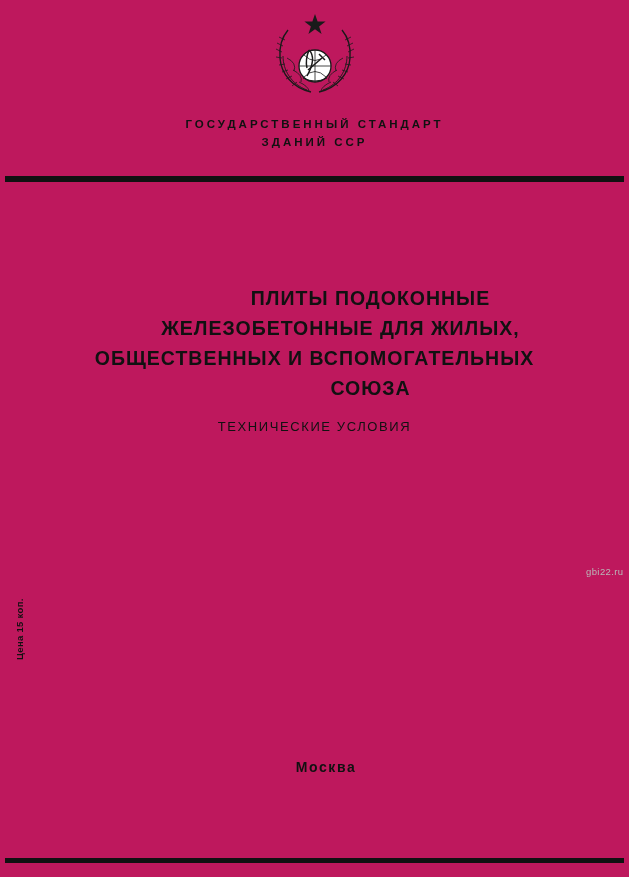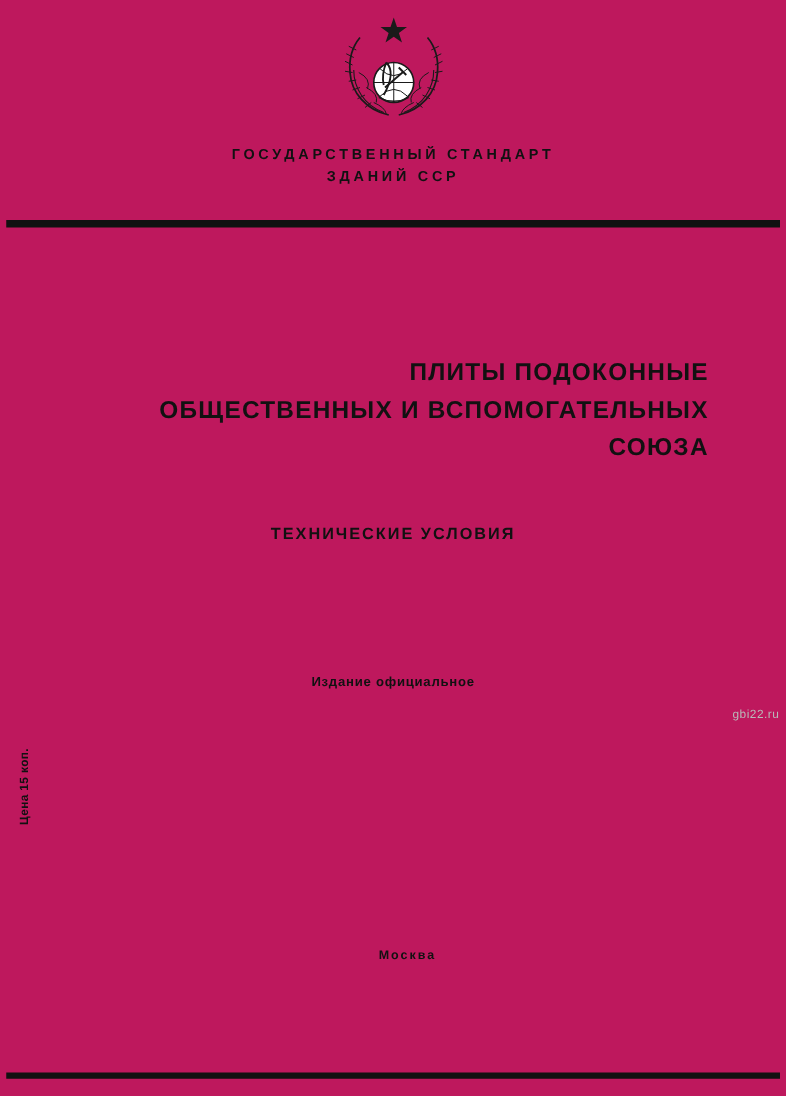--- a/index.html
+++ b/index.html
@@ -77,21 +77,21 @@
     height: 5px;
     background: #111;
   }
 
   
   .title-block {
     position: absolute;
     top: 283px;
     left: 62px;
     width: 505px;
-    text-align: right;
+    text-align: center;
   }
   .title-block .tline {
     font-size: 19.5px;
     font-weight: bold;
     letter-spacing: 1.0px;
     line-height: 30px;
     color: #111;
     white-space: nowrap;
   }
   .title-block .tline.l1 { padding-left: 112px; }
@@ -99,21 +99,21 @@
   .title-block .tline.l3 { padding-left: 0px; }
   .title-block .tline.l4 { padding-left: 112px; }
 
   .subtitle {
     position: absolute;
     top: 419px;
     left: 0;
     width: 629px;
     text-align: center;
     font-size: 13px;
-    font-weight: bold;
+    font-weight: normal;
     letter-spacing: 1.6px;
     color: #111;
   }
 
   .gost {
     position: absolute;
     top: 466px;
     left: 0;
     width: 629px;
     text-align: center;
@@ -168,21 +168,21 @@
     text-align: center;
   }
   .footer .committee {
     font-size: 10px;
     font-weight: bold;
     letter-spacing: 0.5px;
     color: #111;
   }
   .footer .city {
     margin-top: 9px;
-    font-size: 10px;
+    font-size: 14px;
     font-weight: bold;
     letter-spacing: 1.6px;
     color: #111;
     padding-left: 23px;
   }
 </style>
 </head>
 <body>
 
 <div class="page">
@@ -225,28 +225,28 @@
 
   <div class="top-heading">
     <div class="line1">ГОСУДАРСТВЕННЫЙ СТАНДАРТ</div>
     <div class="line2">ЗДАНИЙ ССР</div>
   </div>
 
   <div class="rule-top"></div>
 
   <div class="title-block">
     <div class="tline l1">ПЛИТЫ ПОДОКОННЫЕ</div>
+    <div class="tline l2">ЖЕЛЕЗОБЕТОННЫЕ  ДЛЯ ЖИЛЫХ,</div>
     <div class="tline l3">ОБЩЕСТВЕННЫХ И ВСПОМОГАТЕЛЬНЫХ</div>
     <div class="tline l4">СОЮЗА</div>
   </div>
 
   <div class="subtitle">ТЕХНИЧЕСКИЕ УСЛОВИЯ</div>
 
 
-  <div class="official">Издание официальное</div>
 
   <div class="watermark">gbi22.ru</div>
 
   <div class="price">Цена 15 коп.</div>
 
   <div class="footer">
     <div class="city">Москва</div>
   </div>
 
   <div class="rule-bottom"></div>

